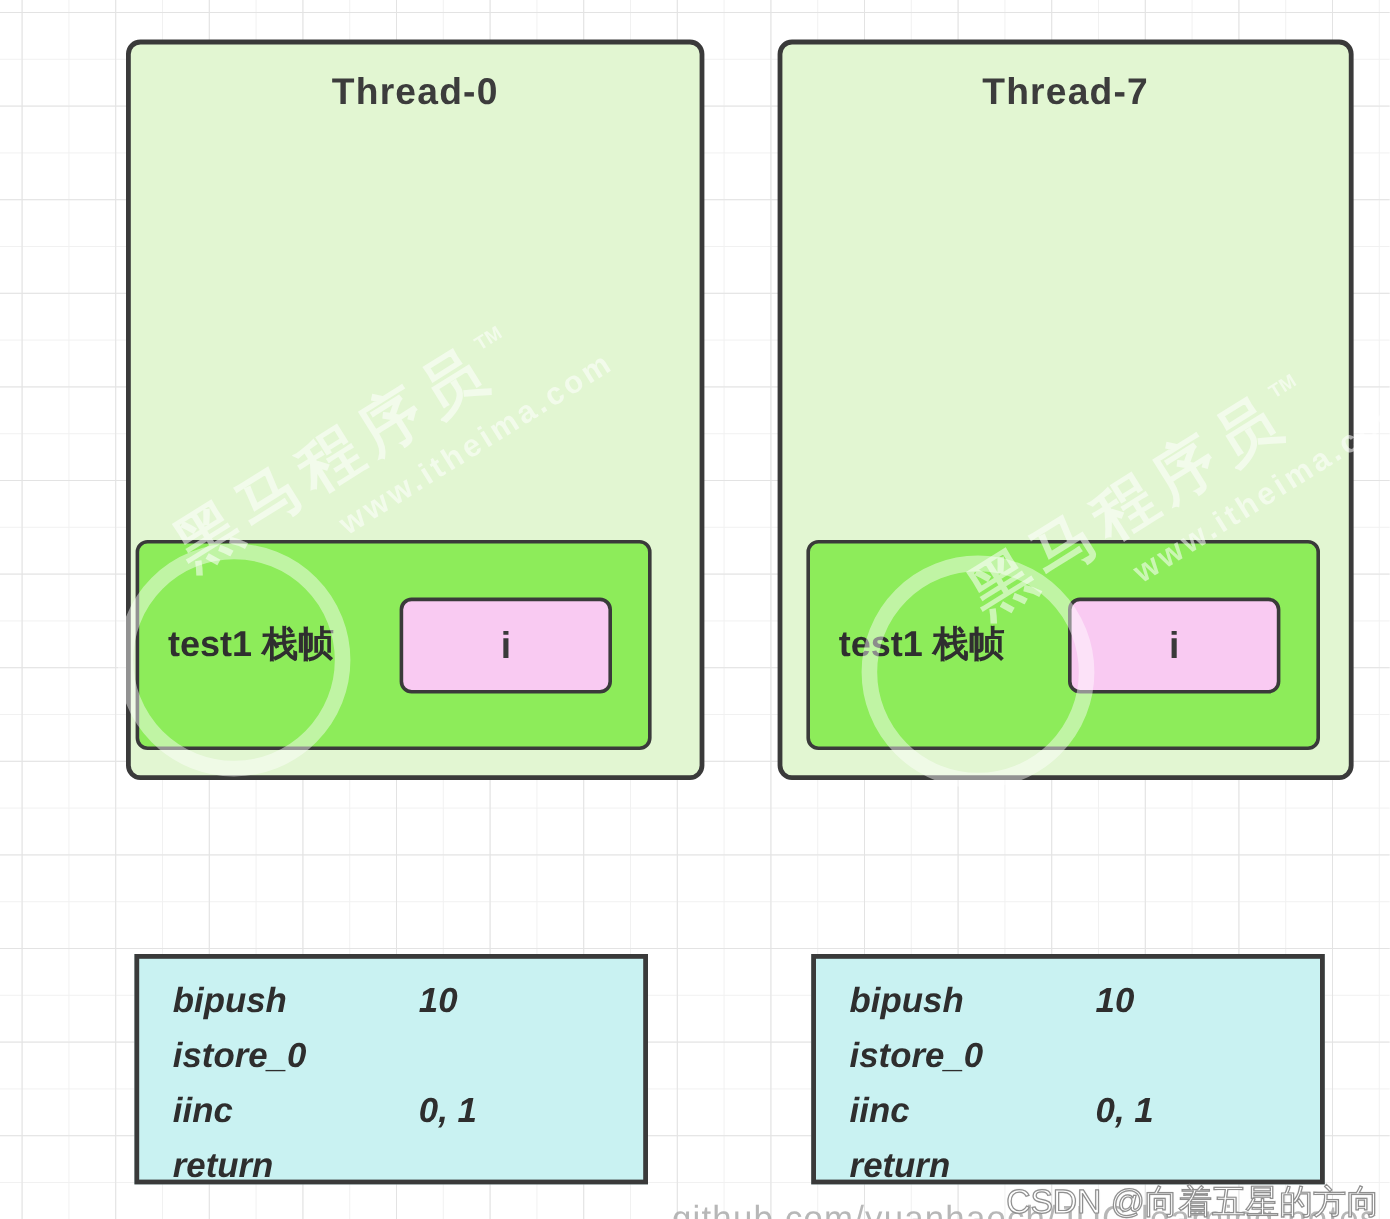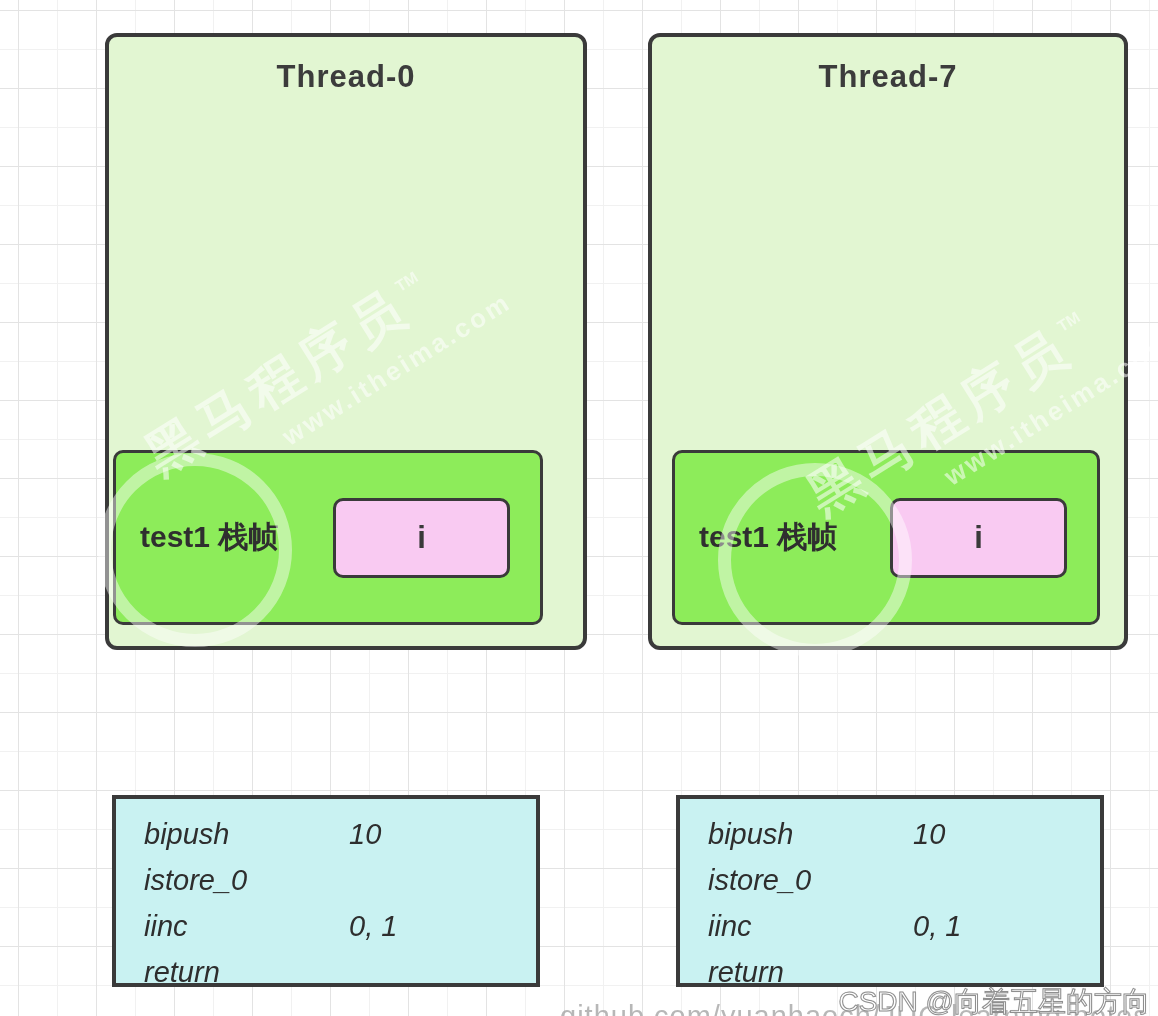--- a/index.html
+++ b/index.html
@@ -65,21 +65,21 @@
     background:#c9f2f2;
     border:4px solid #3a3a3a;
     box-sizing:border-box;
     padding:12px 0 0 28px;
   }
   .bc-line{
     display:flex;
     height:46px;
     align-items:center;
     font-size:29px;
-    font-weight:normal;
+    font-weight:bold;
     font-style:italic;
     color:#2e2e2e;
   }
   .bc-op{display:inline-block;width:205px;}
   .bc-operand{display:inline-block;}
   
   .heima-wm{
     position:absolute;
     width:420px;
     transform:rotate(-32deg);

